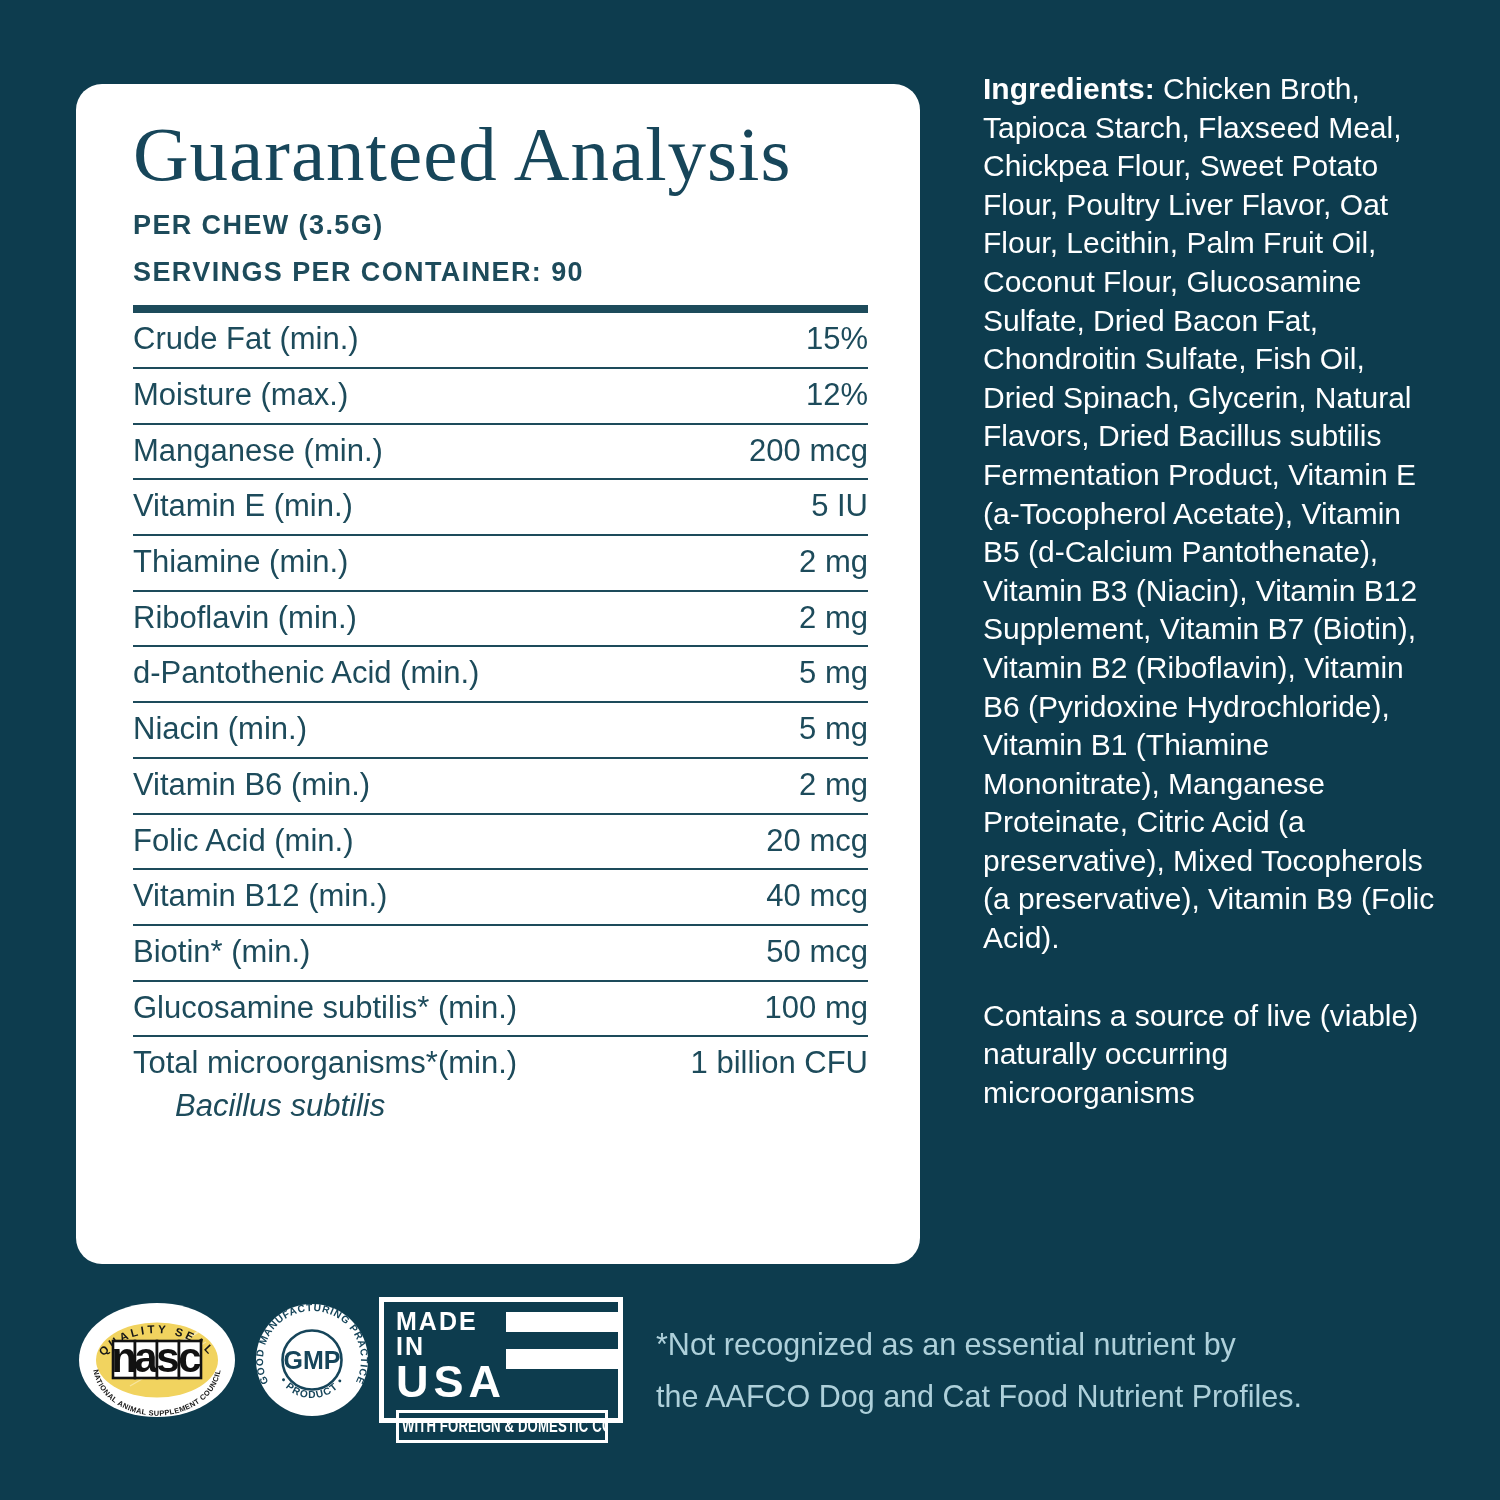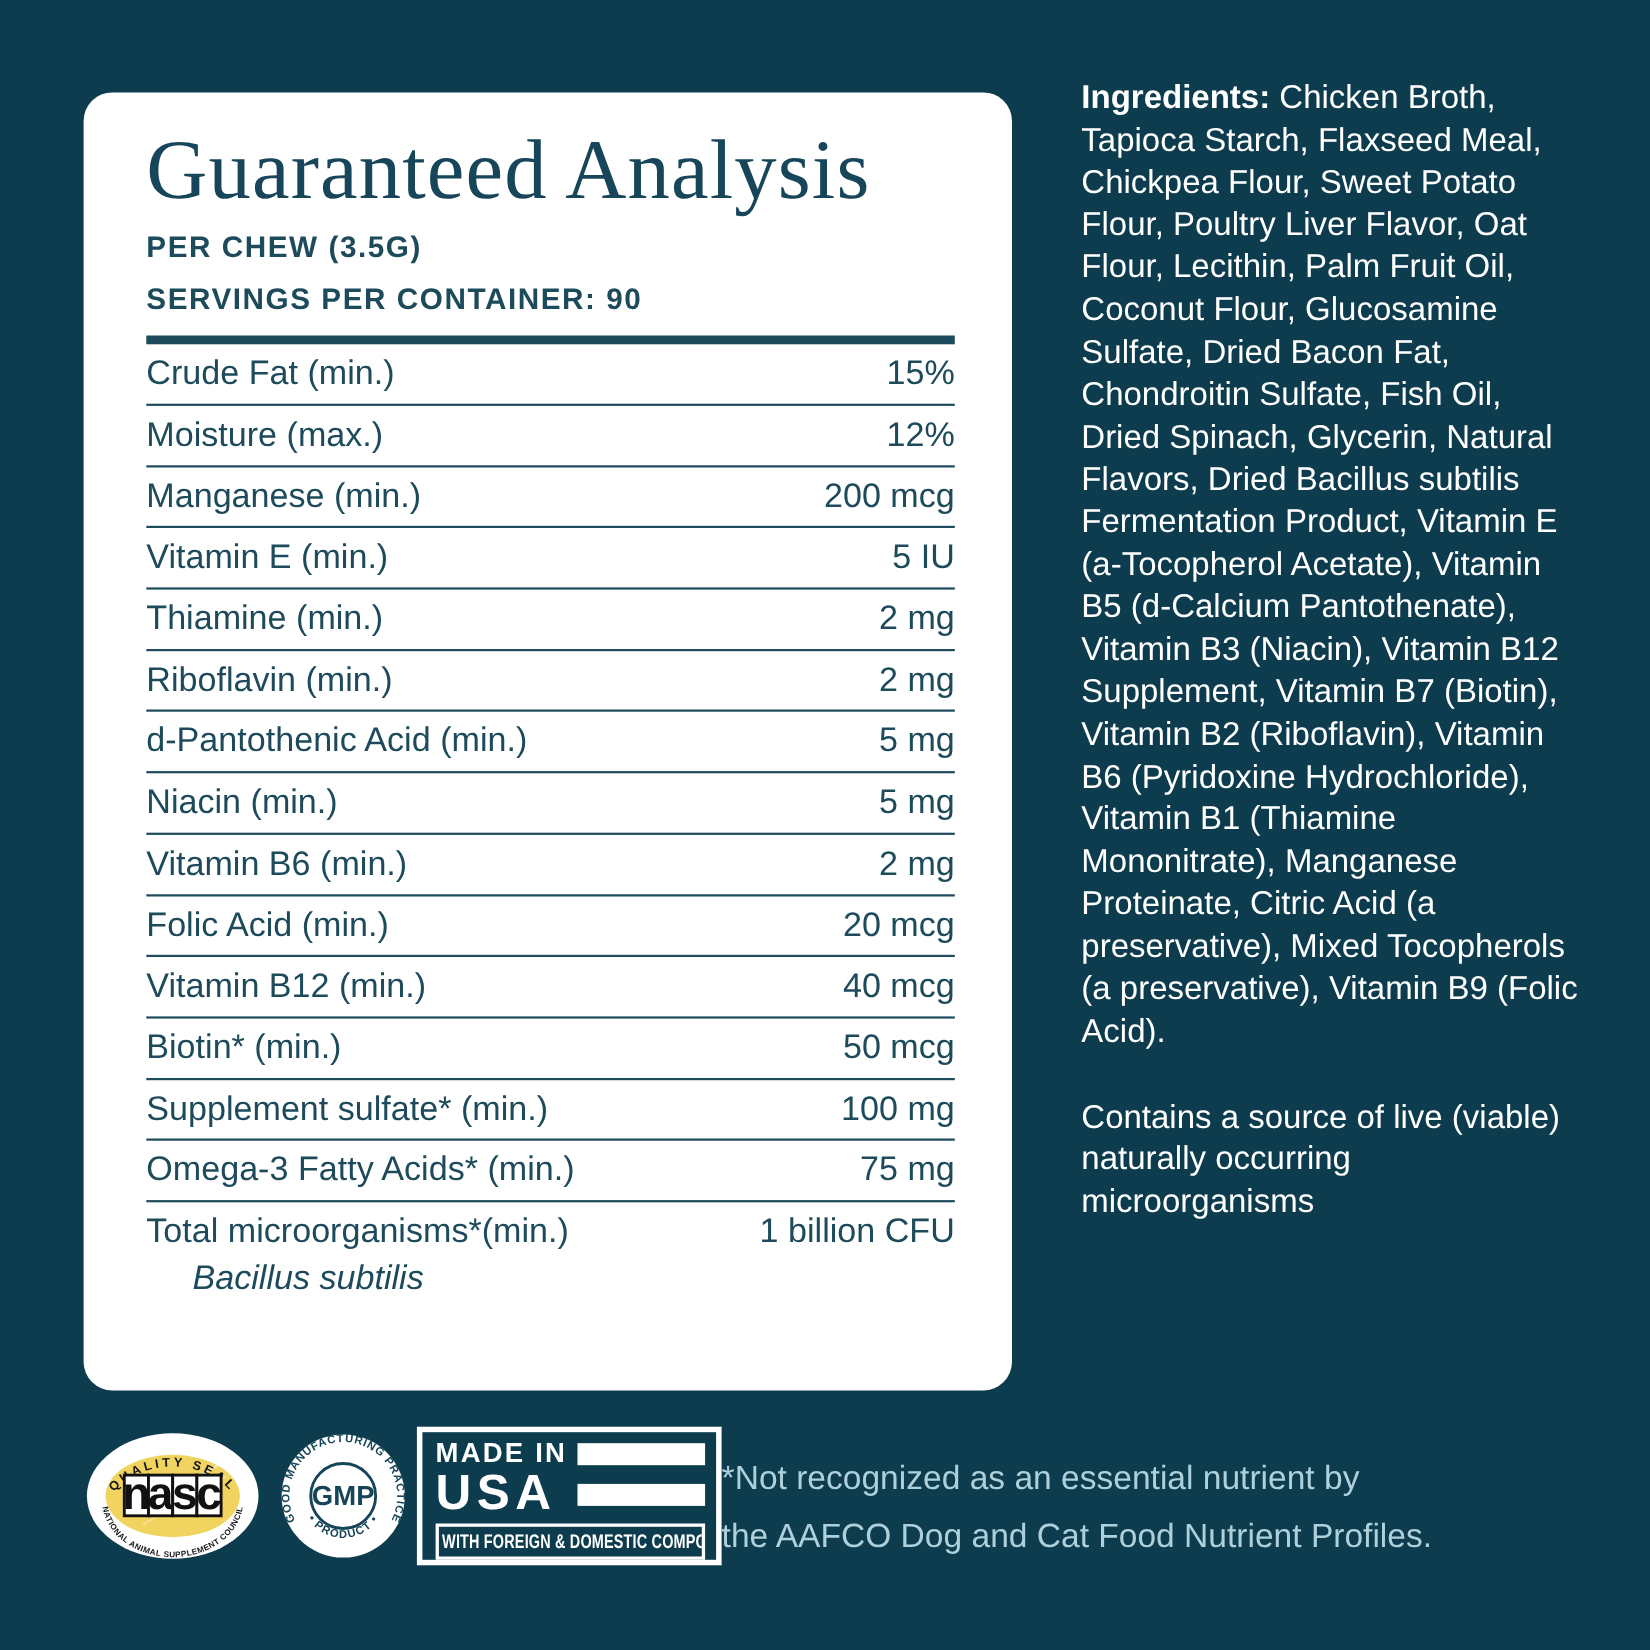--- a/index.html
+++ b/index.html
@@ -58,21 +58,21 @@
   }
 
   
   .seals {
     position:absolute; left:78px; top:1296px; height:128px;
     display:flex; align-items:center;
   }
   .seal-nasc { width:158px; height:116px; }
   .seal-gmp  { width:114px; height:114px; margin-left:19px; }
   .usa-badge {
-    margin-left:10px; width:277px; height:126px; box-sizing:border-box;
+    margin-left:10px; width:244px; height:126px; box-sizing:border-box;
     border:5px solid var(--white,#fff); padding:7px 10px 8px 12px;
   }
   .usa-top { display:flex; justify-content:space-between; }
   .usa-words { color:var(--white,#fff); }
   .usa-made-in { font-weight:bold; font-size:25px; letter-spacing:2px; line-height:1; }
   .usa-usa { font-weight:bold; font-size:45px; letter-spacing:5px; line-height:0.92; margin-top:2px; }
   .usa-stripes { display:flex; flex-direction:column; margin-top:3px; }
   .usa-stripe { width:116px; height:20px; background:var(--white,#fff); }
   .usa-stripe + .usa-stripe { margin-top:17px; }
   .usa-bottom {
@@ -138,26 +138,22 @@
         </div>
         <div class="ga-row">
           <span class="ga-label">Vitamin B12 (min.)</span>
           <span class="ga-value">40 mcg</span>
         </div>
         <div class="ga-row">
           <span class="ga-label">Biotin* (min.)</span>
           <span class="ga-value">50 mcg</span>
         </div>
         <div class="ga-row">
-          <span class="ga-label">Supplement sulfate* (min.)</span>
+          <span class="ga-label">Glucosamine subtilis* (min.)</span>
           <span class="ga-value">100 mg</span>
-        </div>
-        <div class="ga-row">
-          <span class="ga-label">Omega-3 Fatty Acids* (min.)</span>
-          <span class="ga-value">75 mg</span>
         </div>
         <div class="ga-row last">
           <span class="ga-label">Total microorganisms*(min.)</span>
           <span class="ga-value">1 billion CFU</span>
           <div class="ga-sub">Bacillus subtilis</div>
         </div>
       </div>
   </div>
 
   <div class="ingredients">

